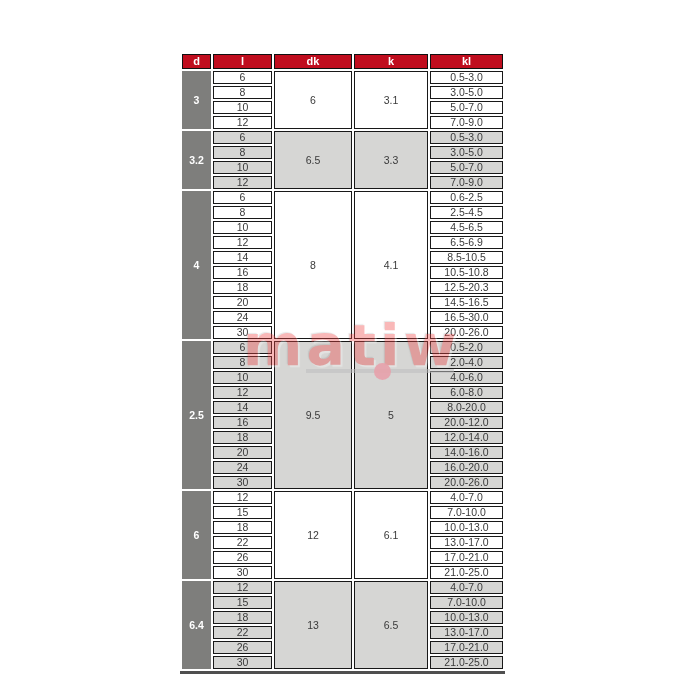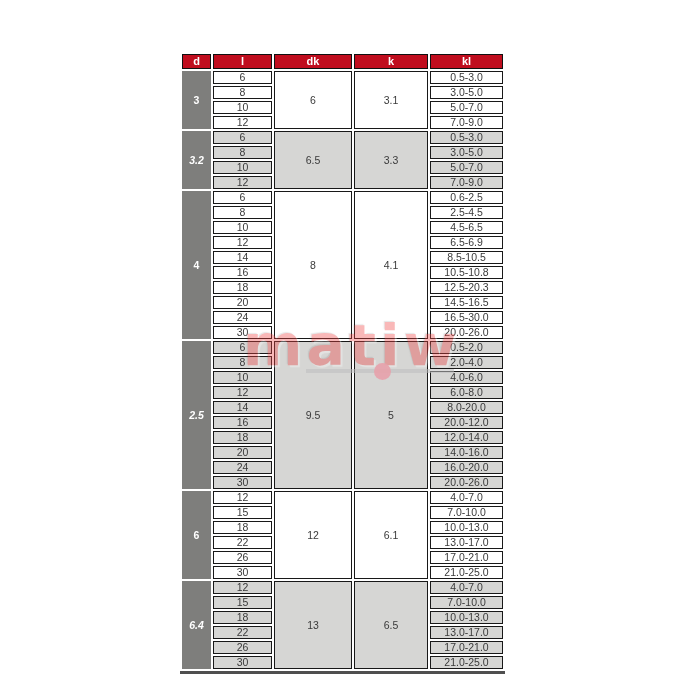--- a/index.html
+++ b/index.html
@@ -55,21 +55,20 @@
   table.spec-table td.d-cell {
     background: #7E7E7C;
     border: 1px solid #7E7E7C;
     color: #ffffff;
     font-weight: bold;
     font-size: 10.5px;
   }
   table.spec-table tr.shaded td.d-cell {
     background: #7E7E7C;
     border: 1px solid #7E7E7C;
-    font-style: italic;
   }
   .col-d  { width: 29px; }
   .col-l  { width: 59px; }
   .col-dk { width: 78px; }
   .col-k  { width: 74px; }
   .col-kl { width: 73px; }
 
   .watermark {
     position: absolute;
     left: 0; top: 0;

